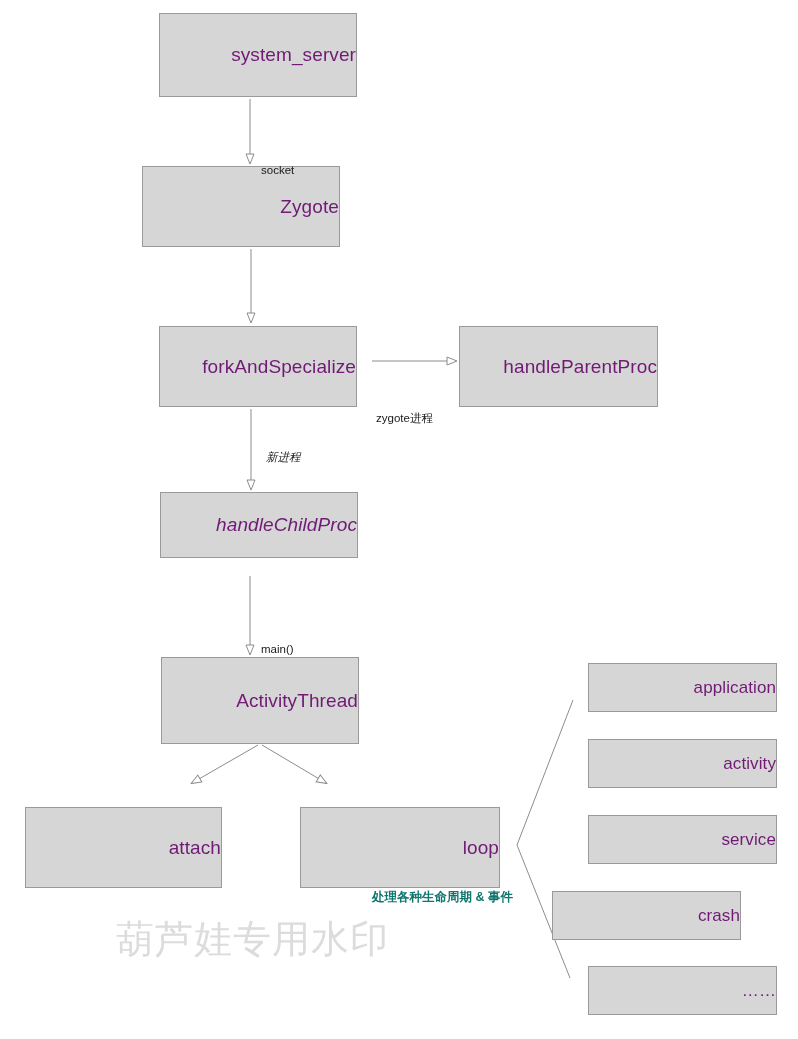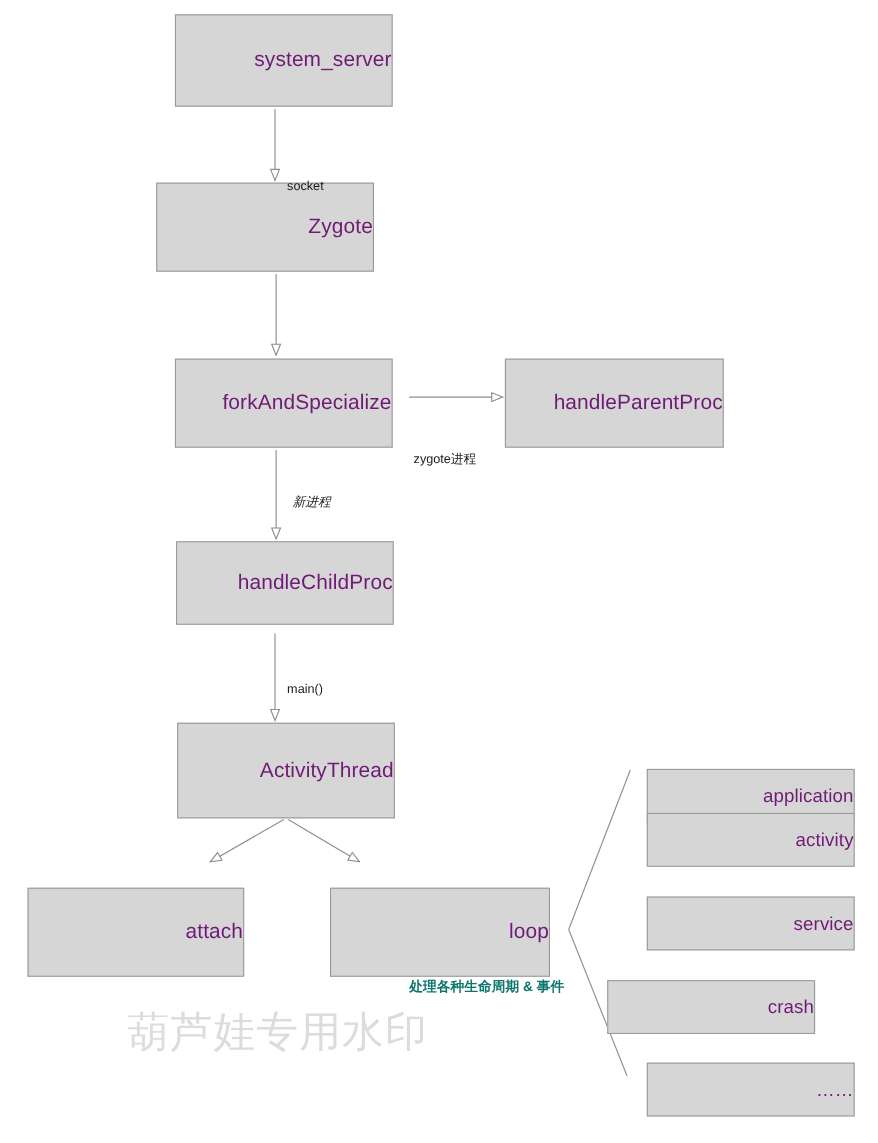--- a/index.html
+++ b/index.html
@@ -109,37 +109,37 @@
   </div>
 
   <div class="node" style="left:159px; top:326px; width:198px; height:81px;">
     <span>forkAndSpecialize</span>
   </div>
 
   <div class="node" style="left:459px; top:326px; width:199px; height:81px;">
     <span>handleParentProc</span>
   </div>
 
-  <div class="node" style="left:160px; top:492px; width:198px; height:76px;">
+  <div class="node" style="left:160px; top:492px; width:198px; height:66px;font-style:italic;">
     <span>handleChildProc</span>
   </div>
 
   <div class="node" style="left:161px; top:657px; width:198px; height:87px;">
     <span>ActivityThread</span>
   </div>
 
   <div class="node" style="left:25px; top:807px; width:197px; height:81px;">
     <span>attach</span>
   </div>
 
   <div class="node" style="left:300px; top:807px; width:200px; height:81px;padding-left:17px;">
     <span>loop</span>
   </div>
 
-  <div class="node small" style="left:588px; top:663px; width:189px; height:49px;margin-top:36px;">
+  <div class="node small" style="left:588px; top:663px; width:189px; height:49px;">
     <span>application</span>
   </div>
 
   <div class="node small" style="left:588px; top:739px; width:189px; height:49px;">
     <span>activity</span>
   </div>
 
   <div class="node small" style="left:588px; top:815px; width:189px; height:49px;">
     <span>service</span>
   </div>
@@ -151,19 +151,19 @@
   <div class="node small" style="left:588px; top:966px; width:189px; height:49px;">
     <span>……</span>
   </div>
 
   <div class="edge-label" style="left:261px; top:133px;margin-top:32px;">socket</div>
 
   <div class="edge-label" style="left:376px; top:373px;margin-top:40px;">zygote进程</div>
 
   <div class="edge-label" style="left:266px; top:452px;font-style:italic;">新进程</div>
 
-  <div class="edge-label" style="left:261px; top:622px;">main()</div>
+  <div class="edge-label" style="left:261px; top:644px;">main()</div>
 
   <div class="note-label" style="left:372px; top:891px;">处理各种生命周期 &amp; 事件</div>
 
   <div class="watermark" style="left:116px; top:920px;">葫芦娃专用水印</div>
 
 </div>
 
 </body></html>

